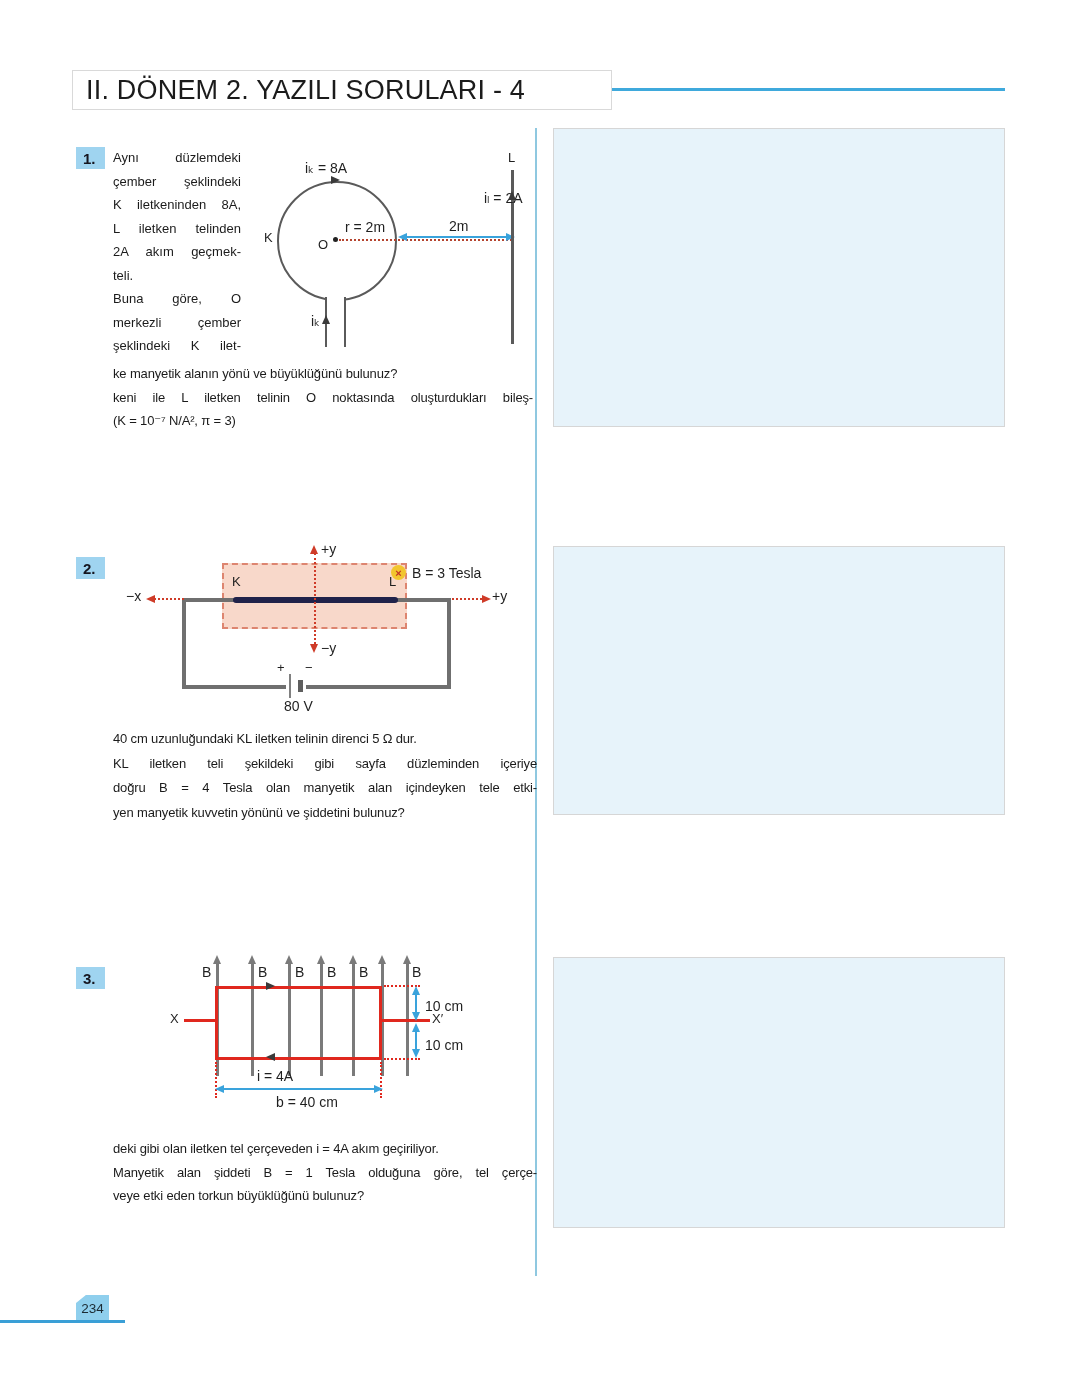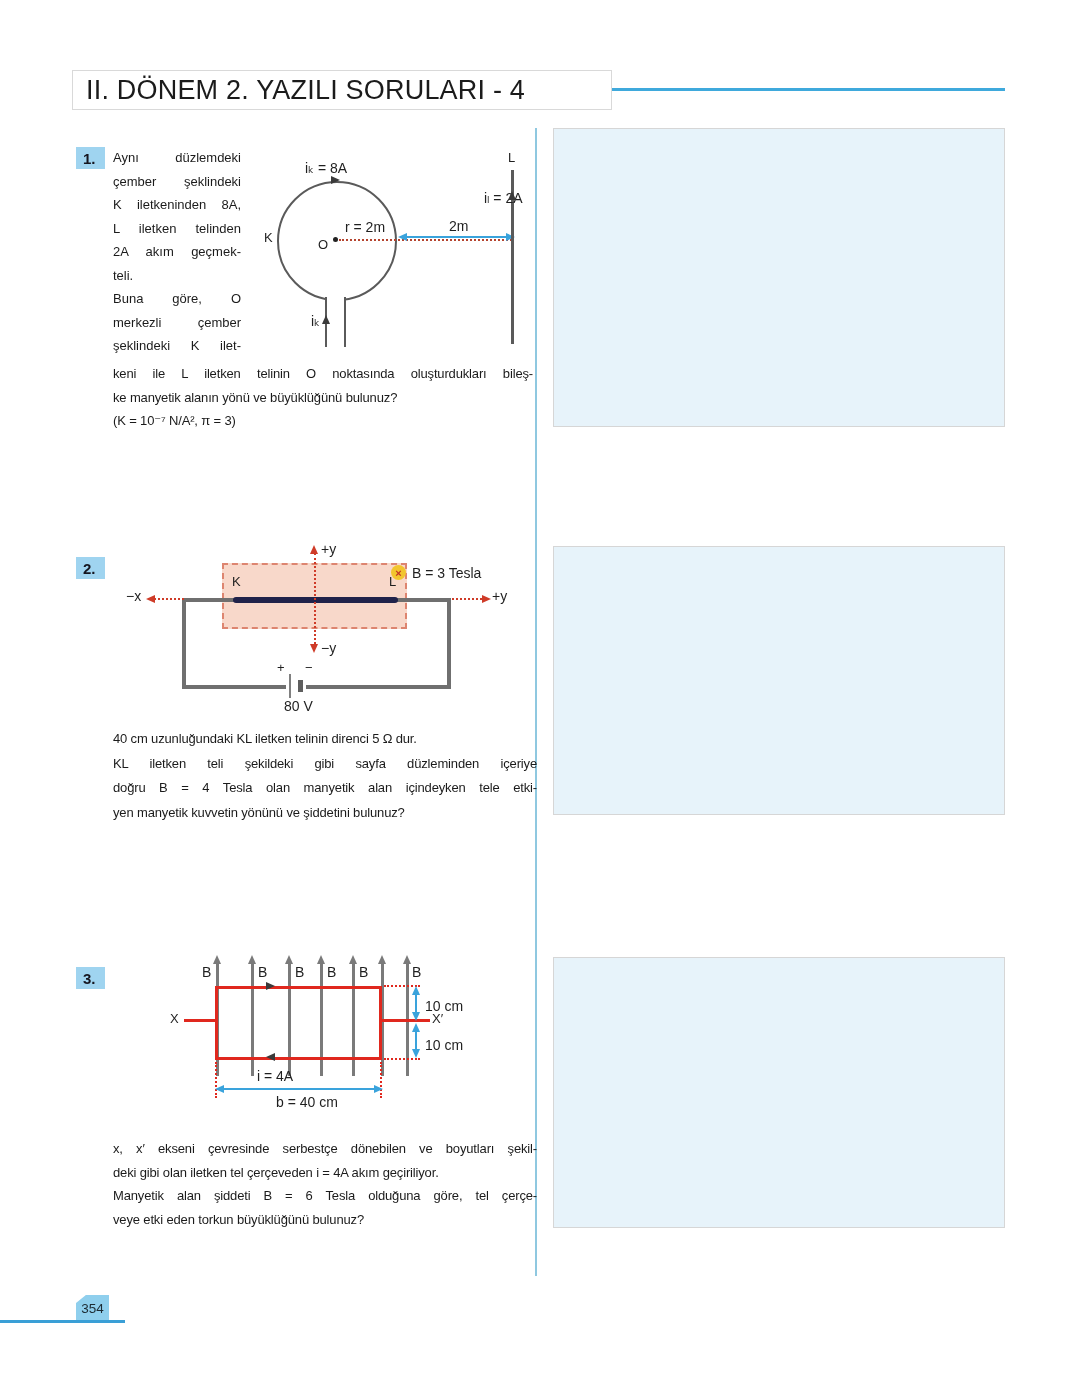--- a/index.html
+++ b/index.html
@@ -72,22 +72,22 @@
     <div class="qline t15 fill">K iletkeninden 8A,</div>
     <div class="qline t15 fill">L iletken telinden</div>
     <div class="qline t15 fill">2A akım geçmek-</div>
     <div class="qline t15">teli.</div>
     <div class="qline t15 b fill">Buna göre, O</div>
     <div class="qline t15 b fill">merkezli çember</div>
     <div class="qline t15 b fill">şeklindeki K ilet-</div>
   </div>
 
   <div class="abs" style="left:113px;top:362px;width:420px;letter-spacing:-0.15px">
+    <div class="qline t15 b">ke manyetik alanın yönü ve büyüklüğünü bulunuz?</div>
     <div class="qline t15 b fill">keni ile L iletken telinin O noktasında oluşturdukları bileş-</div>
-    <div class="qline t15 b">ke manyetik alanın yönü ve büyüklüğünü bulunuz?</div>
     <div class="qline t15">(K = 10⁻⁷ N/A², π = 3)</div>
   </div>
 
   <div class="layer">
     <div class="circle" style="left:277px;top:181px;width:116px;height:116px"></div>
     <div class="solid" style="left:325px;top:293px;width:21px;height:10px;background:#fff"></div>
     <div class="solid" style="left:325px;top:297px;width:2px;height:50px;background:var(--diagram-gray,#5a5a5a)"></div>
     <div class="solid" style="left:344px;top:297px;width:2px;height:50px;background:var(--diagram-gray,#5a5a5a)"></div>
     <div class="tri tri-right" style="left:331px;top:176px;color:#3a3a3a"></div>
     <div class="lbl" style="left:305px;top:160px">iₖ = 8A</div>
@@ -196,24 +196,23 @@
     <div class="tri tri-up" style="left:412px;top:986px;color:var(--measure-blue,#3aa3dc)"></div>
     <div class="tri tri-down" style="left:412px;top:1012px;color:var(--measure-blue,#3aa3dc)"></div>
     <div class="solid" style="left:415px;top:1029px;width:2px;height:22px;background:var(--measure-blue,#3aa3dc)"></div>
     <div class="tri tri-up" style="left:412px;top:1023px;color:var(--measure-blue,#3aa3dc)"></div>
     <div class="tri tri-down" style="left:412px;top:1049px;color:var(--measure-blue,#3aa3dc)"></div>
     <div class="lbl" style="left:425px;top:998px">10 cm</div>
     <div class="lbl" style="left:425px;top:1037px">10 cm</div>
   </div>
 
   <div class="abs" style="left:113px;top:1137px;width:424px;letter-spacing:-0.15px">
-    <div class="qline t15 fill">x, x′ ekseni çevresinde serbestçe dönebilen ve boyutları şekil-</div>
     <div class="qline t15">deki gibi olan iletken tel çerçeveden i = 4A akım geçiriliyor.</div>
-    <div class="qline t15 b fill">Manyetik alan şiddeti B = 6 Tesla olduğuna göre, tel çerçe-</div>
+    <div class="qline t15 b fill">Manyetik alan şiddeti B = 1 Tesla olduğuna göre, tel çerçe-</div>
     <div class="qline t15 b">veye etki eden torkun büyüklüğünü bulunuz?</div>
   </div>
 
   <div class="page-tab">
-    <span>354</span>
+    <span>234</span>
   </div>
   <div class="tab-line"></div>
 
 </div>
 
 </body></html>

